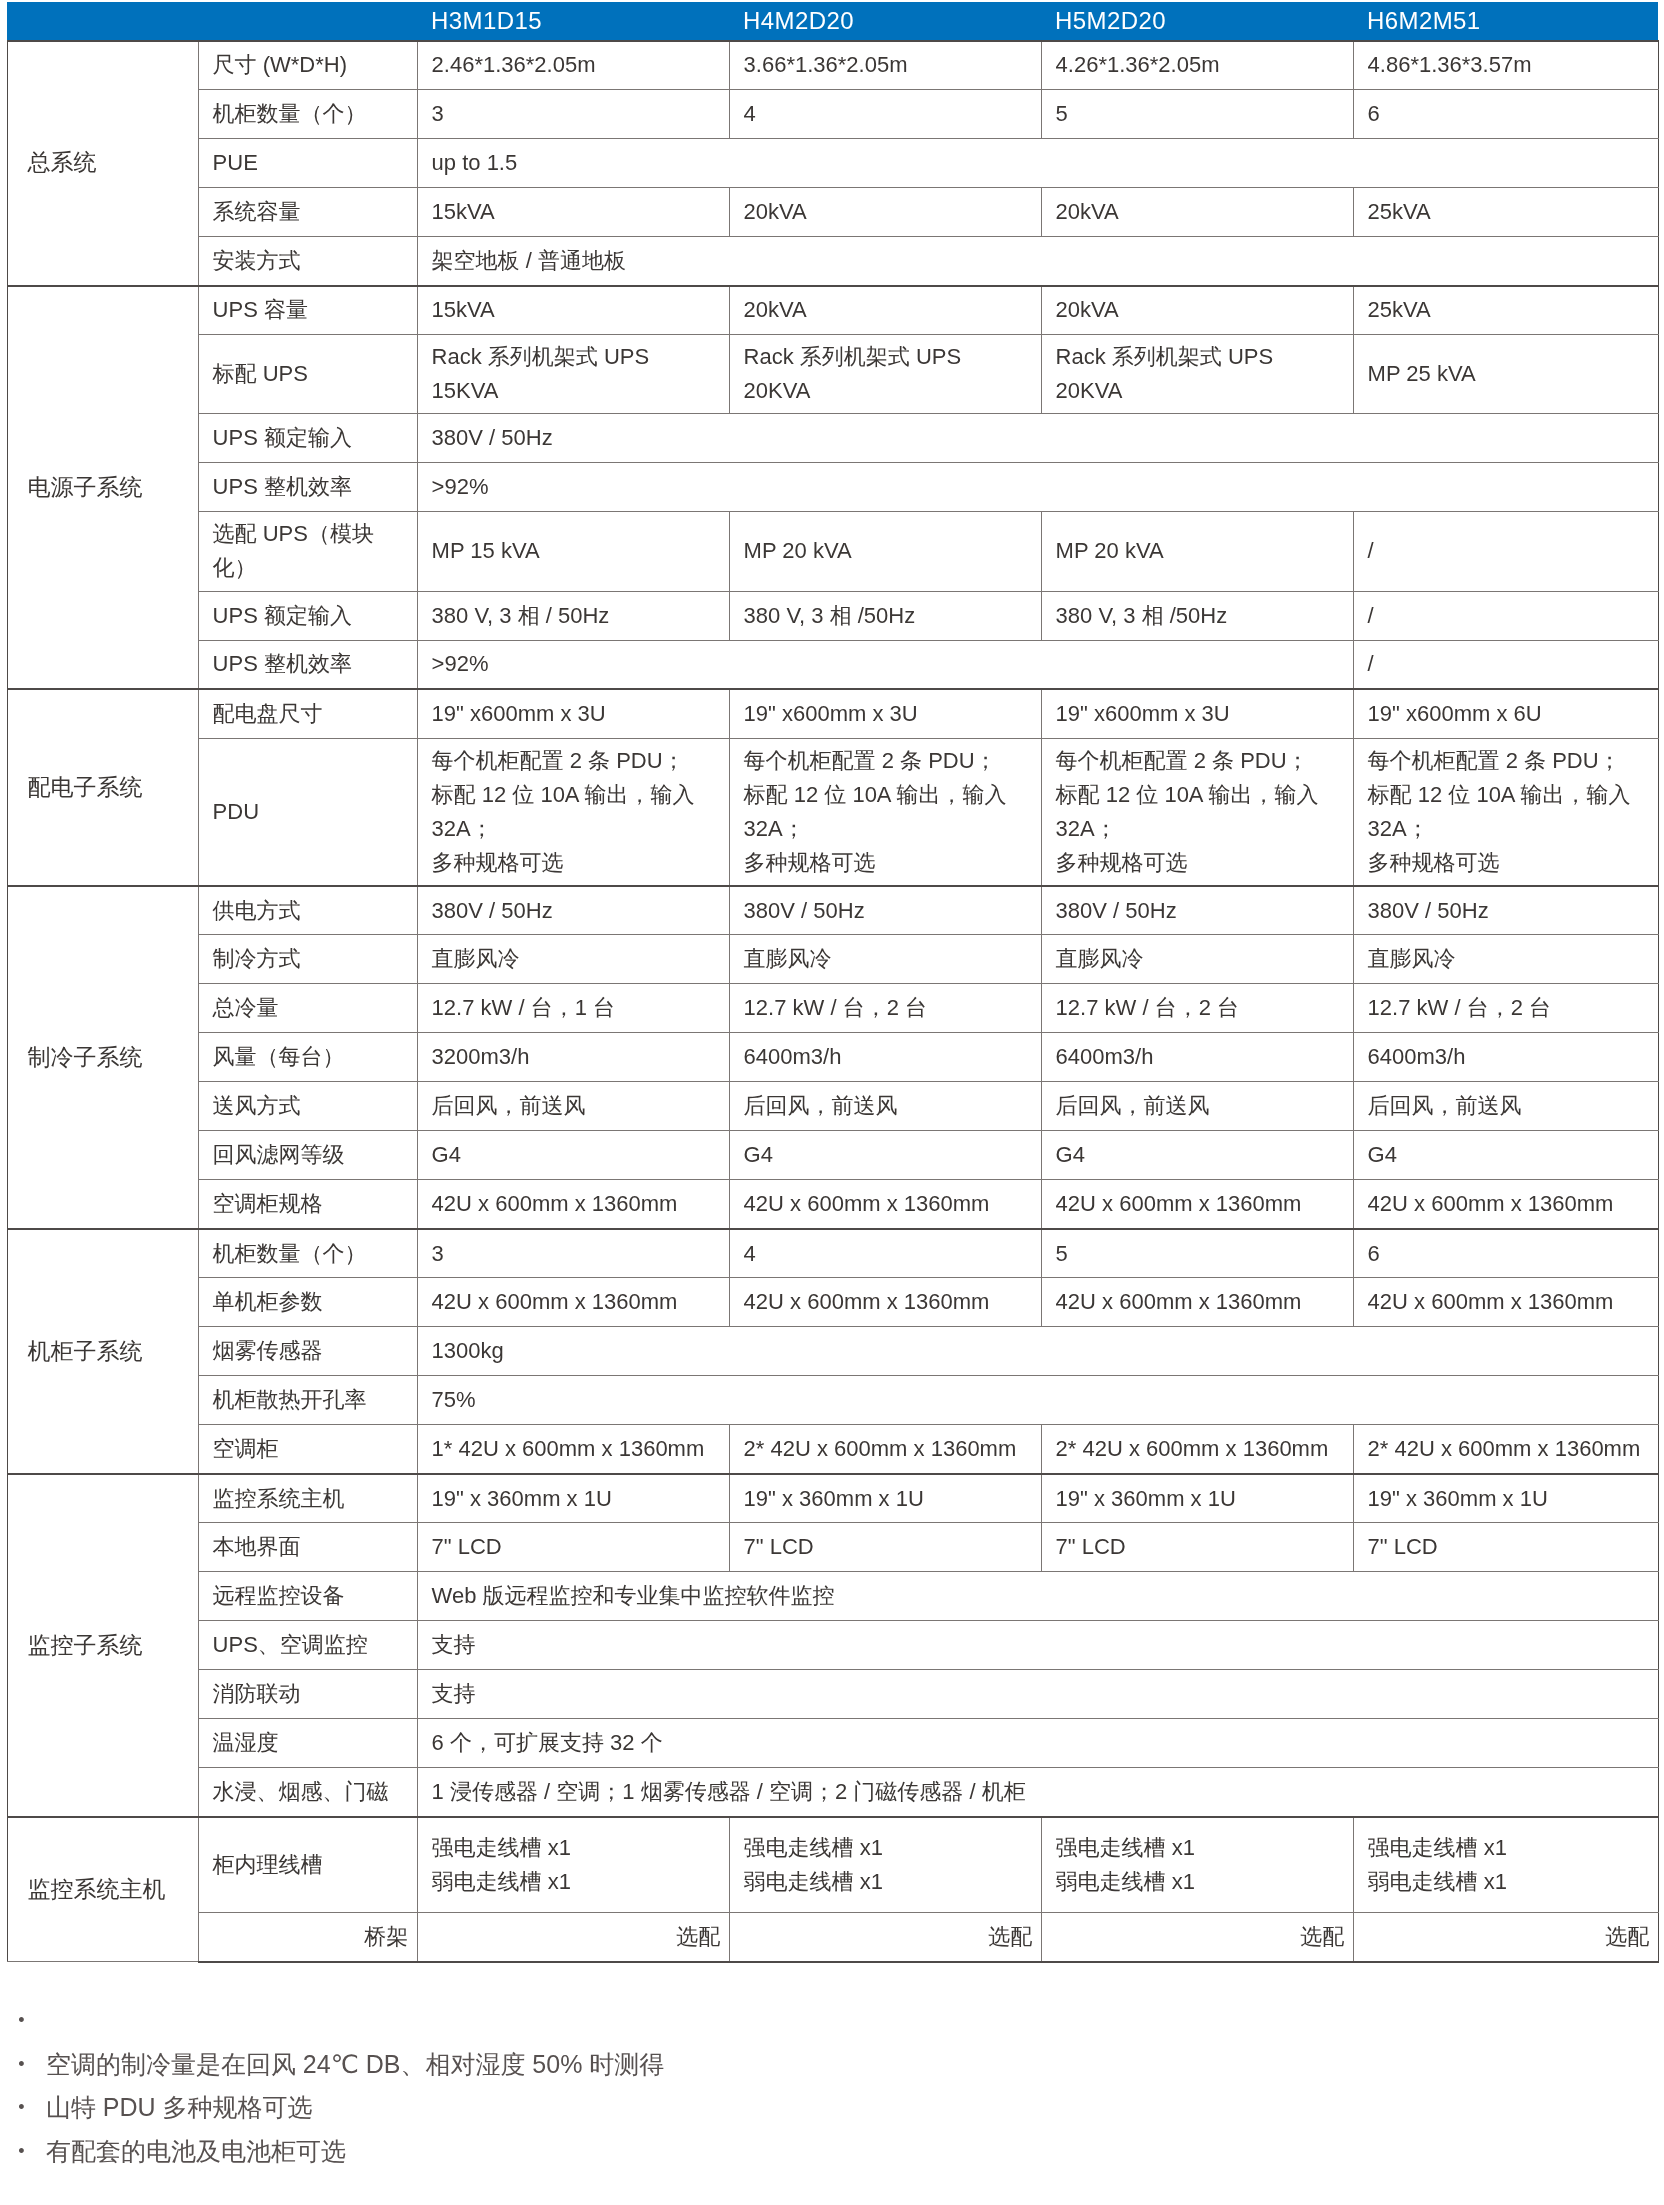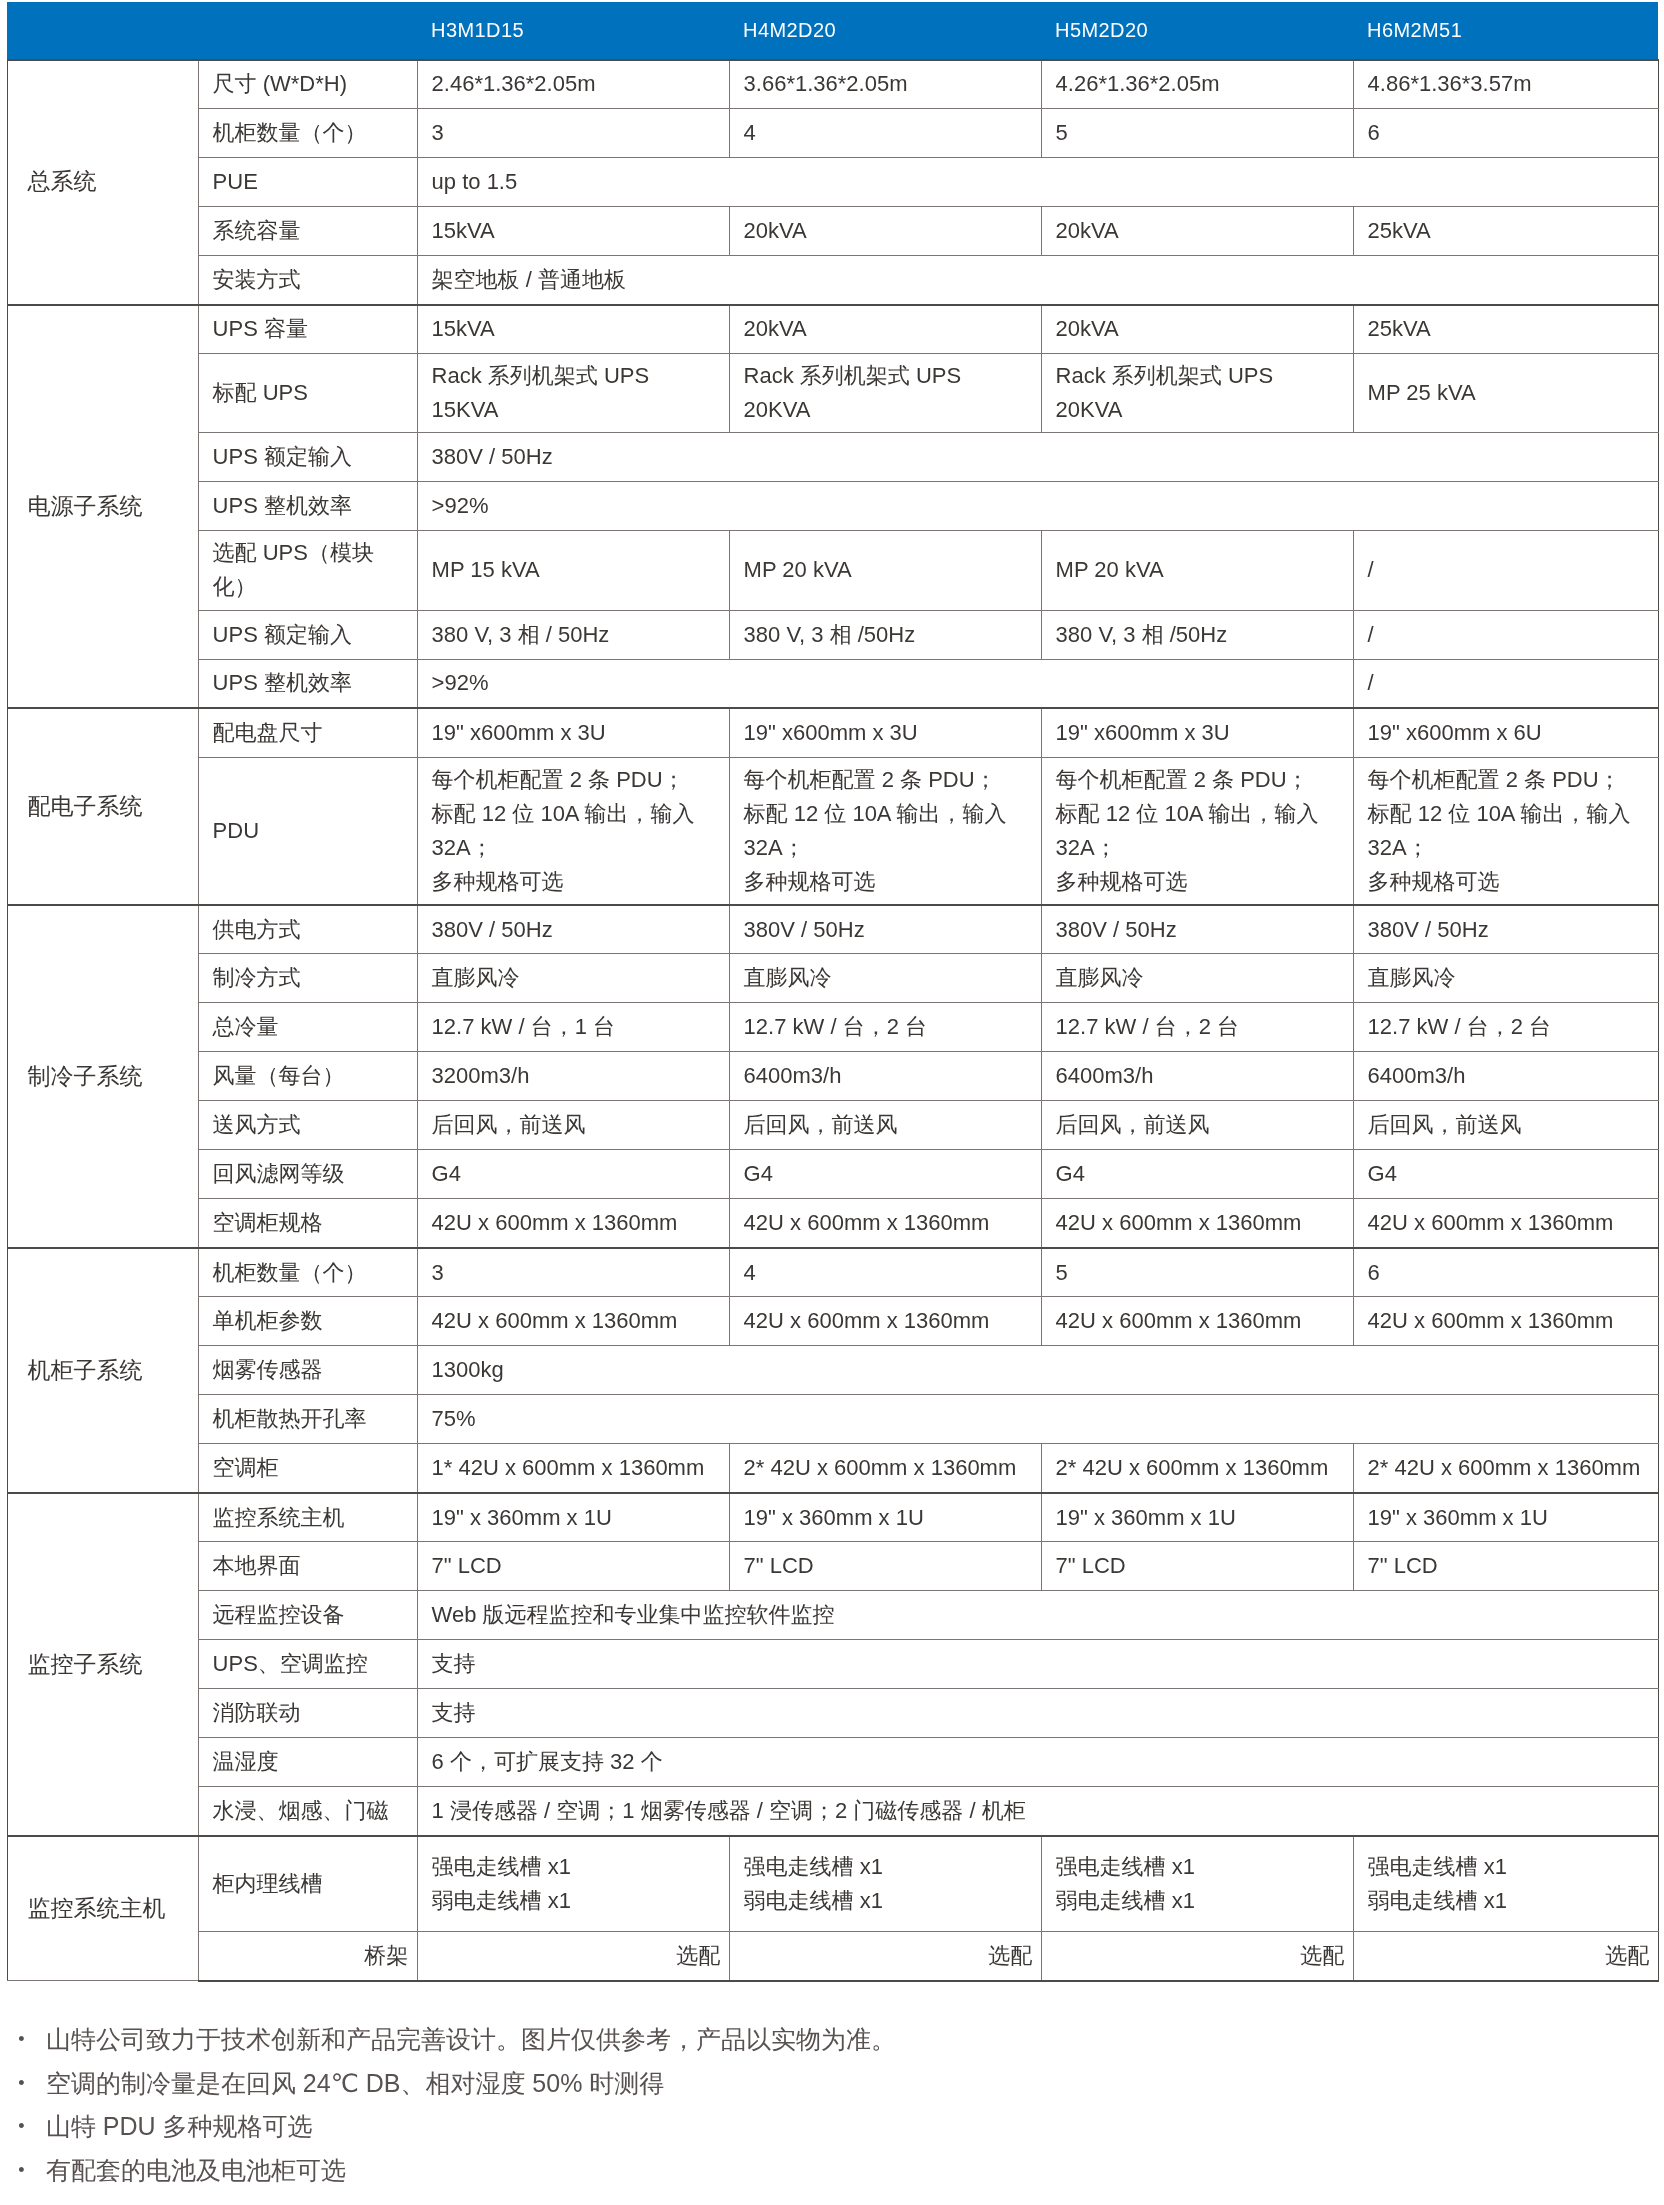--- a/index.html
+++ b/index.html
@@ -12,21 +12,21 @@
     width:1664px;height:2205px;background:#ffffff;
     font-family:"Liberation Sans","DejaVu Sans",sans-serif;
     color:var(--ink);
   }
   .sheet{padding-left:6.6px;padding-right:6.6px;padding-top:1.7px;}
   table.spec{
     border-collapse:collapse;table-layout:fixed;width:1651px;
   }
   thead th{
     background:var(--blue);color:#fff;font-weight:normal;
-    font-size:20px;text-align:left;padding:0 0 0 14px;height:58px;
+    font-size:24px;text-align:left;padding:0 0 0 14px;height:39px;
     border:none;vertical-align:middle;letter-spacing:0.4px;
   }
   tbody th,tbody td{
     border:0.8px solid var(--line);
     font-size:22px;font-weight:normal;text-align:left;
     vertical-align:middle;padding:5px 8.3px 5px 14px;
     white-space:pre-line;line-height:1.55;
   }
   tbody th.section{
     font-size:23px;padding-left:20px;white-space:normal;
@@ -306,21 +306,20 @@
           <td>选配</td>
           <td>选配</td>
         </tr>
       </tbody>
   </table>
 
   <div class="notes">
     <div>
         <div class="note-item">
           <span class="bullet">•</span>
-          <span>山特公司致力于技术创新和产品完善设计。图片仅供参考，产品以实物为准。</span>
         </div>
         <div class="note-item">
           <span class="bullet">•</span>
           <span>空调的制冷量是在回风 24℃ DB、相对湿度 50% 时测得</span>
         </div>
         <div class="note-item">
           <span class="bullet">•</span>
           <span>山特 PDU 多种规格可选</span>
         </div>
         <div class="note-item">

